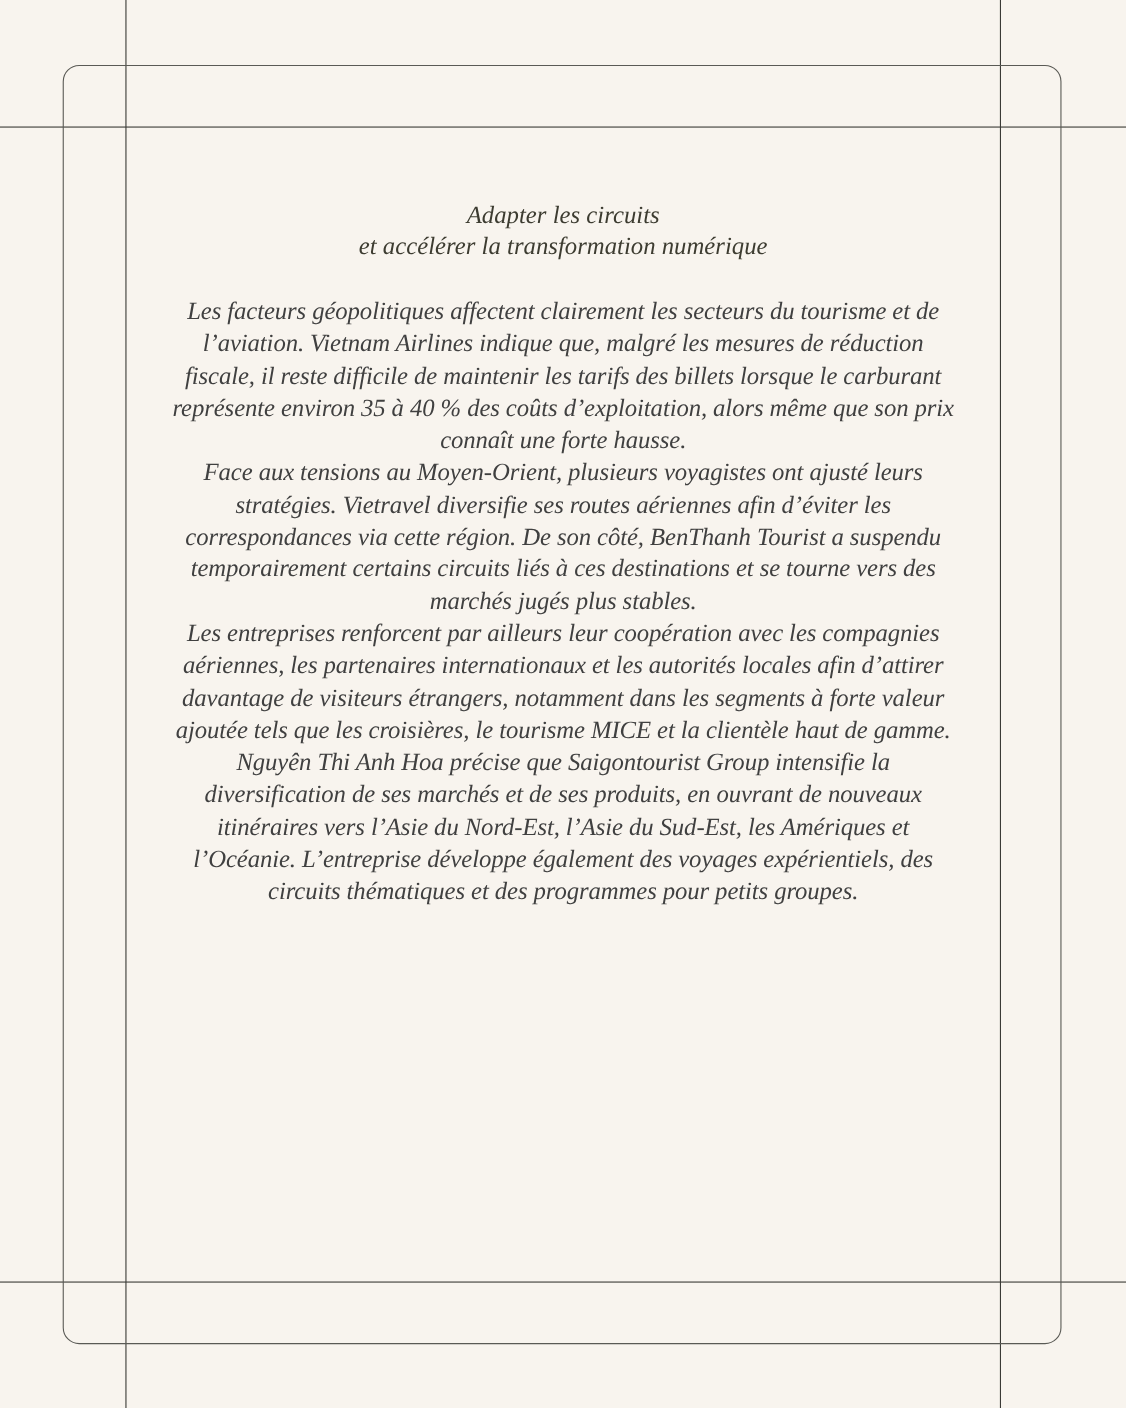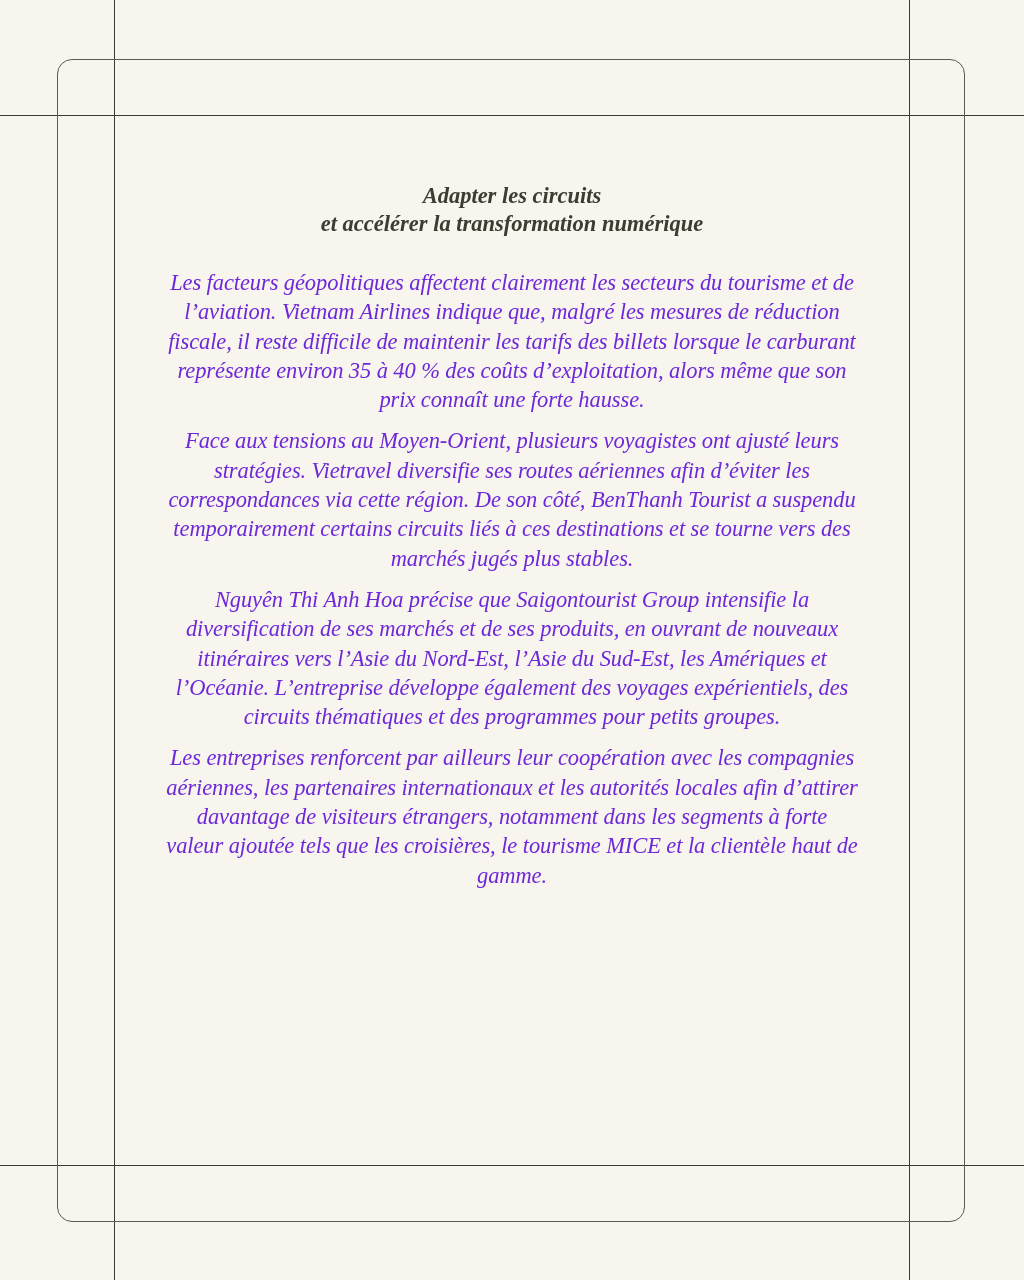--- a/index.html
+++ b/index.html
@@ -18,45 +18,45 @@
     border: 1px solid #5a5a55;
     border-radius: 15px;
     box-sizing: border-box;
   }
   .content {
     position: absolute; left: 150px; top: 182px; width: 724px;
     text-align: center; color: #3b3a30;
   }
   .title {
     font-family: "Liberation Serif", "DejaVu Serif", serif;
-    font-style: italic; font-weight: bold;
+    font-style: italic; font-weight: normal;
     font-size: 22.5px; line-height: 28px;
     margin: 0 0 30px 0; color: #3d3c31;
   }
   .title span { display: block; }
   .para {
     font-family: "Liberation Serif", "DejaVu Serif", serif;
     font-style: italic;
     font-size: 22.5px; line-height: 29.3px;
-    margin: 12px; padding: 0 4px;
-    color: #6d28d9;
+    margin: 0; padding: 0 4px;
+    color: #404040;
     letter-spacing: -0.1px;
   }
 </style>
 </head>
 <body>
 
 <div class="vline" style="left:114px"></div>
 <div class="vline" style="left:909px"></div>
 <div class="hline" style="top:115px"></div>
 <div class="hline" style="top:1165px"></div>
 <div class="frame"></div>
 
 <div class="content">
   <h1 class="title">
     <span>Adapter les circuits</span>
     <span>et accélérer la transformation numérique</span>
   </h1>
   <p class="para">Les facteurs géopolitiques affectent clairement les secteurs du tourisme et de l’aviation. Vietnam Airlines indique que, malgré les mesures de réduction fiscale, il reste difficile de maintenir les tarifs des billets lorsque le carburant représente environ 35 à 40 % des coûts d’exploitation, alors même que son prix connaît une forte hausse.</p>
   <p class="para">Face aux tensions au Moyen-Orient, plusieurs voyagistes ont ajusté leurs stratégies. Vietravel diversifie ses routes aériennes afin d’éviter les correspondances via cette région. De son côté, BenThanh Tourist a suspendu temporairement certains circuits liés à ces destinations et se tourne vers des marchés jugés plus stables.</p>
+  <p class="para">Les entreprises renforcent par ailleurs leur coopération avec les compagnies aériennes, les partenaires internationaux et les autorités locales afin d’attirer davantage de visiteurs étrangers, notamment dans les segments à forte valeur ajoutée tels que les croisières, le tourisme MICE et la clientèle haut de gamme.</p>
   <p class="para">Nguyên Thi Anh Hoa précise que Saigontourist Group intensifie la diversification de ses marchés et de ses produits, en ouvrant de nouveaux itinéraires vers l’Asie du Nord-Est, l’Asie du Sud-Est, les Amériques et l’Océanie. L’entreprise développe également des voyages expérientiels, des circuits thématiques et des programmes pour petits groupes.</p>
-  <p class="para">Les entreprises renforcent par ailleurs leur coopération avec les compagnies aériennes, les partenaires internationaux et les autorités locales afin d’attirer davantage de visiteurs étrangers, notamment dans les segments à forte valeur ajoutée tels que les croisières, le tourisme MICE et la clientèle haut de gamme.</p>
 </div>
 
 </body></html>

